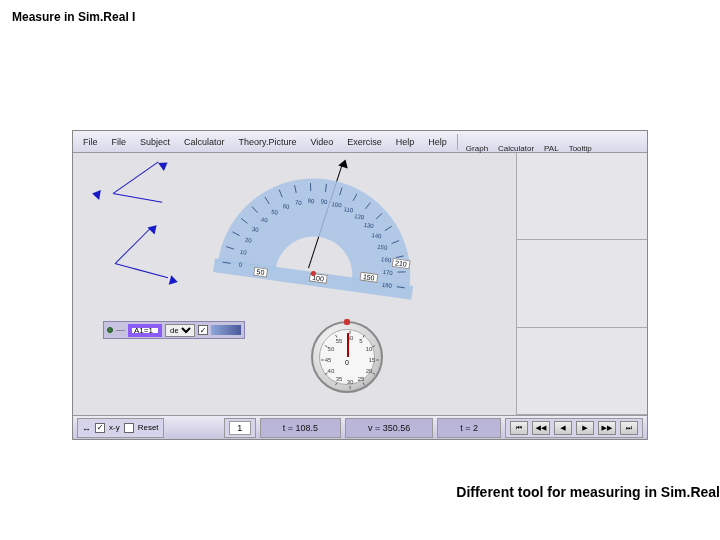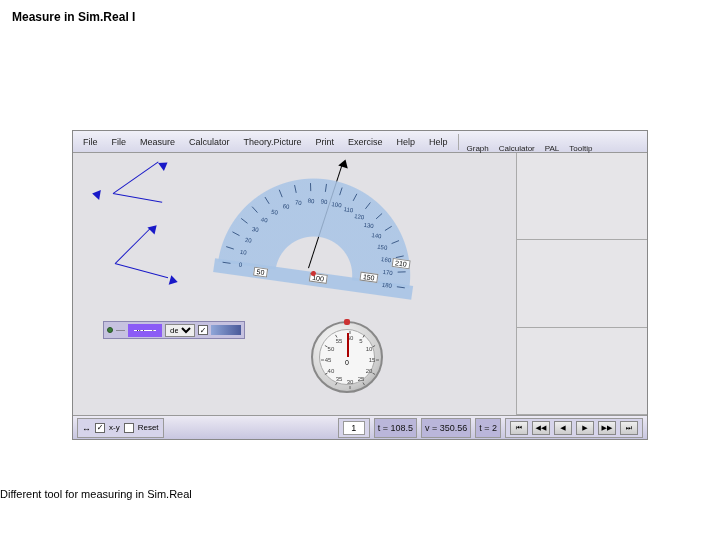--- a/index.html
+++ b/index.html
@@ -1,30 +1,30 @@
 <!DOCTYPE html>
 <html><head>
 <meta charset="utf-8">
 <style>
   * { box-sizing: border-box; margin: 0; padding: 0; }
   body { width: 720px; height: 540px; background: #fff; font-family: Arial, sans-serif; font-size: 10px; color: #000; position: relative; }
   .slide-title { position: absolute; top: 10px; left: 12px; font-weight: bold; font-size: 12px; }
-  .slide-caption { position: absolute; bottom: 40px; left: 0; right: 0; text-align: left; font-weight: normal; font-size: 11px; }
+  .slide-caption { position: absolute; bottom: 40px; left: 0; right: 0; text-align: right; font-weight: bold; font-size: 14px; }
   .app { position: absolute; top: 130px; left: 72px; width: 576px; height: 310px; border: 1px solid #888; background: #dedddf; display: flex; flex-direction: column; }
   .menubar { height: 22px; background: linear-gradient(#f0f0f8,#d8d8ea); border-bottom: 1px solid #999; display: flex; align-items: center; padding: 0 4px; gap: 2px; }
   .menubar .mi { padding: 2px 6px; font-size: 9px; color: #222; cursor: default; }
   .menubar .sep { width: 1px; height: 16px; background: #aaa; margin: 0 2px; }
   .menubar .mi.right { font-size: 8px; padding: 2px 4px; margin-top: 13px; }
   .workspace { flex: 1; display: flex; }
   .canvas { flex: 1; position: relative; background: #e2e1e5; border-right: 1px solid #aaa; }
   .sidepanels { width: 130px; display: flex; flex-direction: column; }
   .sidepanel { flex: 1; border-bottom: 1px solid #aaa; background: #e6e5e8; }
   .bottombar { height: 24px; background: linear-gradient(#eceaf4,#c8c6e0); border-top: 1px solid #999; display: flex; align-items: center; gap: 4px; padding: 0 4px; }
   .panel { display: flex; align-items: center; gap: 4px; height: 20px; background: #d6d4ea; border: 1px solid #999; padding: 0 4px; }
-  .panel.readout { background: #bab6da; color: #111; font-size: 9px; padding: 0 3px; }
+  .panel.readout { background: #bab6da; color: #111; font-size: 9px; padding: 0 22px; }
   .num-input { width: 22px; height: 14px; font-size: 9px; text-align: center; border: 1px solid #999; background: #fff; }
   .chk { width: 10px; height: 10px; border: 1px solid #666; background: #fff; display: inline-flex; align-items: center; justify-content: center; font-size: 8px; }
   .btn { width: 18px; height: 14px; background: linear-gradient(#eee,#ccc); border: 1px solid #888; display: flex; align-items: center; justify-content: center; font-size: 7px; }
   .label-sm { font-size: 8px; }
   
   .line { position: absolute; height: 0; border-top: 1.5px solid #1919c8; transform-origin: 0 0; }
   .arrowhead { position: absolute; width: 0; height: 0; border-left: 5px solid transparent; border-right: 5px solid transparent; border-bottom: 8px solid #1919c8; transform-origin: 50% 100%; }
   .arrowhead.black { border-bottom-color: #000; }
   
   .protractor { position: absolute; width: 200px; height: 105px; transform-origin: 50% 100%; }
@@ -33,39 +33,39 @@
   .prot-base { position: absolute; bottom: -6px; left: 0; width: 200px; height: 14px; background: rgba(168,196,230,0.9); }
   .prot-ticks text { font-size: 6px; fill: #2a4a7a; }
   .prot-reading { position: absolute; font-size: 7px; background: #fff; padding: 0 2px; border: 1px solid #888; }
   
   .clock { position: absolute; width: 72px; height: 72px; border-radius: 50%; background: radial-gradient(circle at 35% 30%, #fafafa, #ccc 70%, #999); border: 2px solid #888; }
   .clock-face { position: absolute; inset: 6px; border-radius: 50%; background: #f6f6f6; border: 1px solid #aaa; }
   .clock-face text { font-size: 6px; fill: #444; }
   .hand { position: absolute; left: 50%; bottom: 50%; width: 1.5px; background: #a00; transform-origin: 50% 100%; }
   
   .measure-bar { position: absolute; height: 18px; display: flex; align-items: center; gap: 3px; background: #c6c2e0; border: 1px solid #8a86b0; padding: 0 3px; }
-  .mb-input { width: 34px; height: 13px; font-size: 8px; border: 6px solid #8b5cf6; background: #fff; text-align: left; padding-left: 2px; }
+  .mb-input { width: 34px; height: 13px; font-size: 8px; border: 4px solid #8b5cf6; background: #fff; text-align: left; padding-left: 2px; }
   .mb-sel { width: 30px; height: 13px; font-size: 8px; border: 1px solid #888; background: #eee; }
   .dot { width: 6px; height: 6px; border-radius: 50%; background: #3a7c3a; border: 1px solid #285528; }
 </style>
 </head>
 <body>
 
 <div class="slide-title">Measure in Sim.Real I</div>
 <div class="slide-caption">Different tool for measuring in Sim.Real</div>
 
 <div class="app">
 
   <div class="menubar">
     <span class="mi">File</span>
     <span class="mi">File</span>
-    <span class="mi">Measure</span>
+    <span class="mi">Subject</span>
     <span class="mi">Calculator</span>
     <span class="mi">Theory.Picture</span>
-    <span class="mi">Print</span>
+    <span class="mi">Video</span>
     <span class="mi">Exercise</span>
     <span class="mi">Help</span>
     <span class="mi">Help</span>
     <span class="sep"></span>
     <span class="mi right">Graph</span>
     <span class="mi right">Calculator</span>
     <span class="mi right">PAL</span>
     <span class="mi right">Tooltip</span>
   </div>
 

